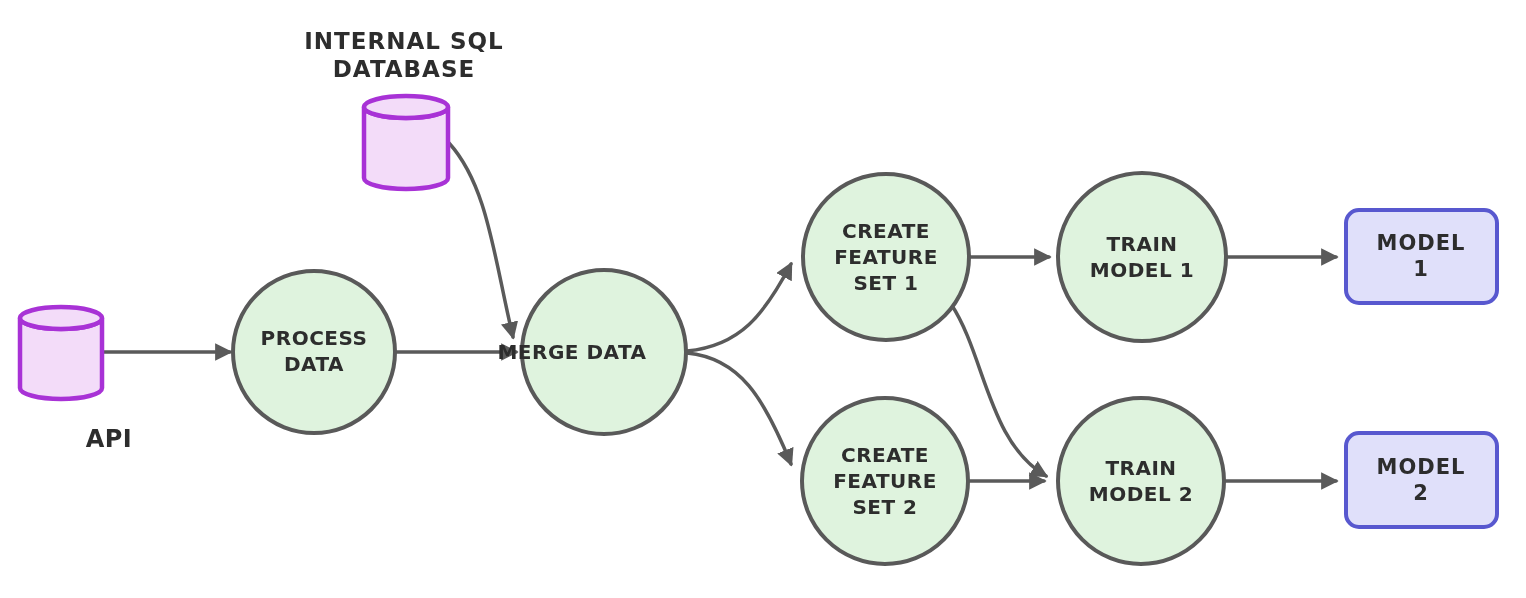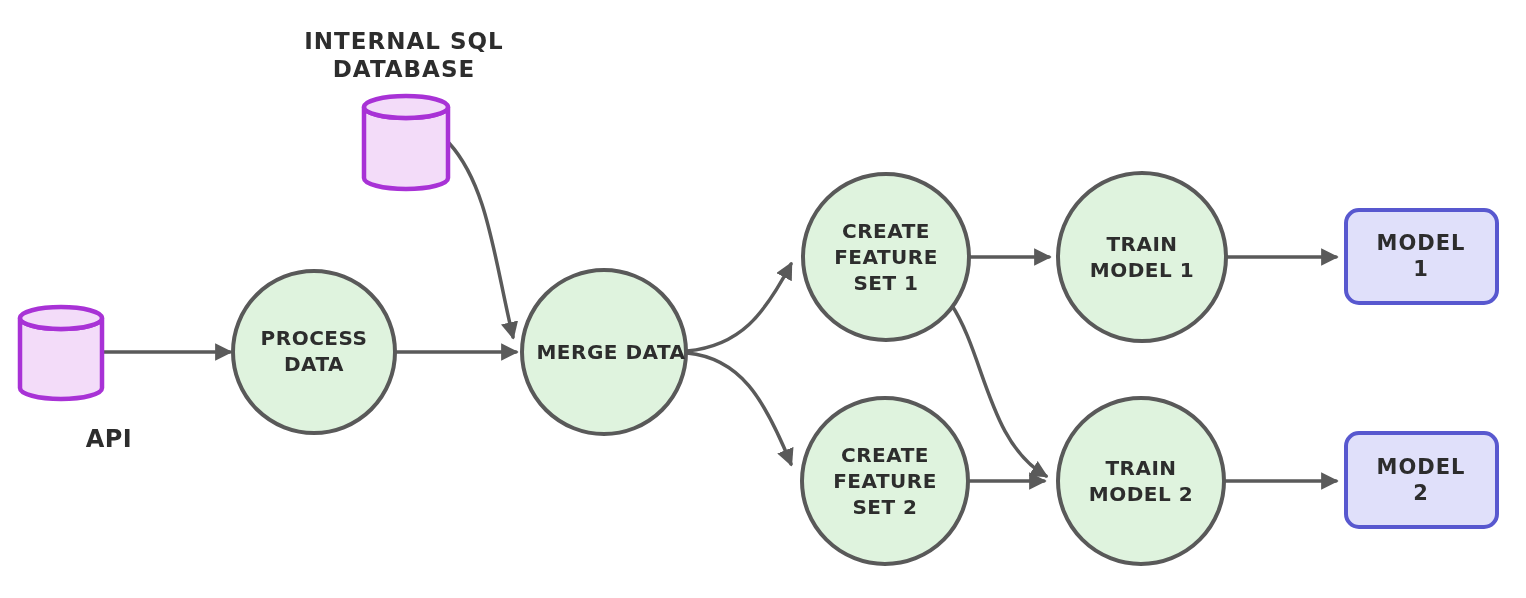--- a/index.html
+++ b/index.html
@@ -93,21 +93,21 @@
 
     <rect class="shape-rect" x="1346" y="210" width="151" height="93" rx="13"></rect>
     <rect class="shape-rect" x="1346" y="433" width="151" height="94" rx="13"></rect>
   </svg>
 
   <div class="label api" style="left:61px;  top:439px;">API</div>
   <div class="label outer" style="left:404px; top:55px;">INTERNAL SQL
 DATABASE</div>
   <div class="label" style="left:314px;  top:351px;">PROCESS
 DATA</div>
-  <div class="label" style="left:611px;  top:352px;text-align:center;">MERGE DATA</div>
+  <div class="label" style="left:572px;  top:352px;text-align:center;">MERGE DATA</div>
   <div class="label" style="left:886px;  top:257px;">CREATE
 FEATURE
 SET 1</div>
   <div class="label" style="left:885px;  top:481px;">CREATE
 FEATURE
 SET 2</div>
   <div class="label" style="left:1142px; top:257px;">TRAIN
 MODEL 1</div>
   <div class="label" style="left:1141px; top:481px;">TRAIN
 MODEL 2</div>

